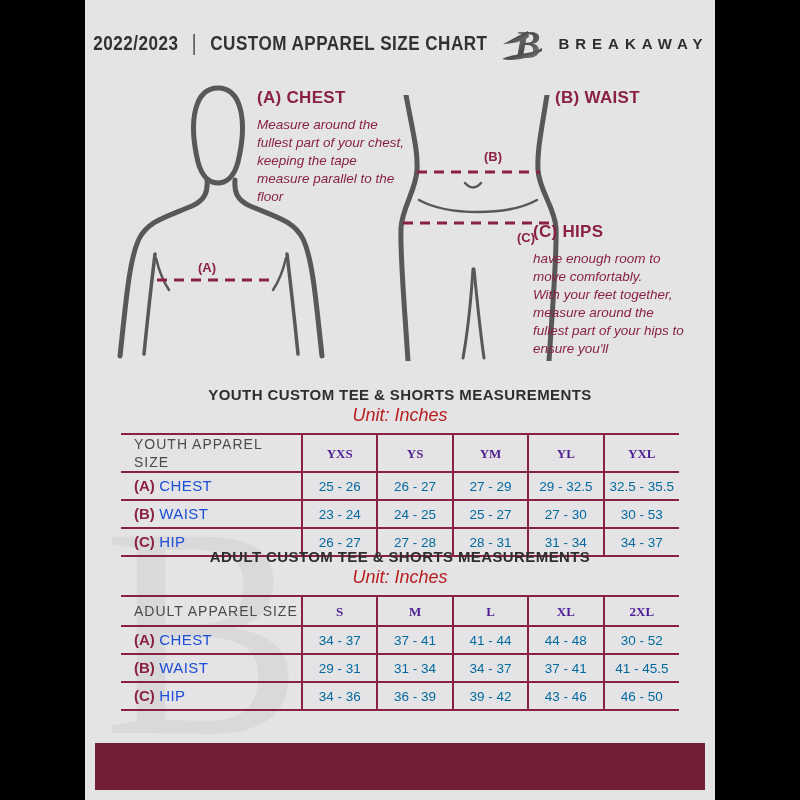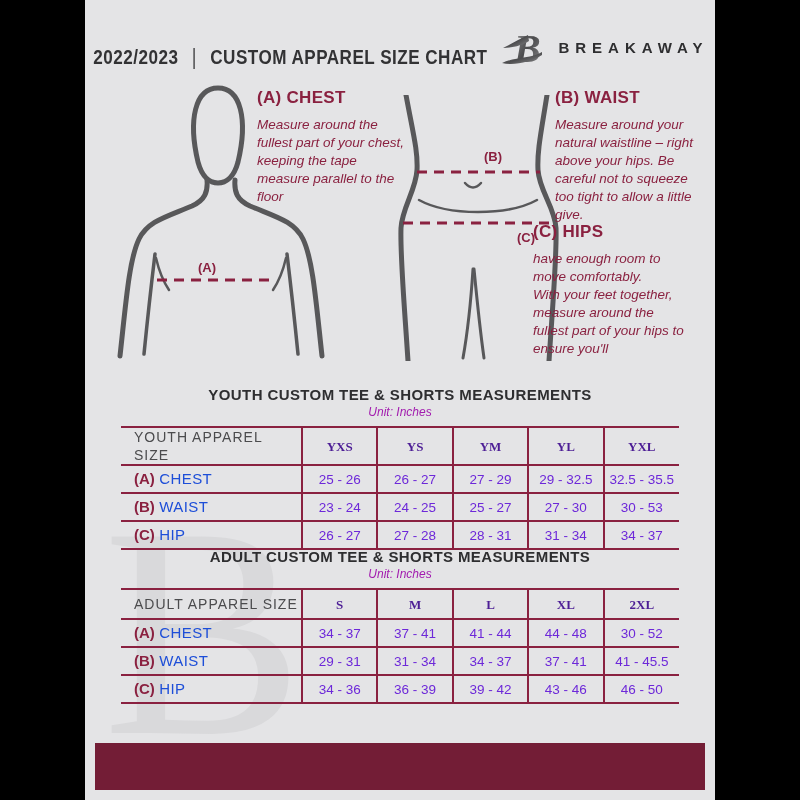--- a/index.html
+++ b/index.html
@@ -4,53 +4,53 @@
 <style>
   * { margin:0; padding:0; box-sizing:border-box; }
   html,body { width:800px; height:800px; background:#000; overflow:hidden;
               font-family:"Liberation Sans", sans-serif; }
   .stage { position:relative; width:800px; height:800px; background:#000; }
   .page  { position:absolute; left:85px; top:0; width:630px; height:800px;
            background:#e4e4e6; overflow:hidden; }
 
   
   .header { position:absolute; top:18px; left:0; right:8px; height:50px;
-            display:flex; justify-content:center; align-items:flex-end; gap:2px; z-index:1; }
+            display:flex; justify-content:center; align-items:center; gap:2px; z-index:1; }
   .hdr-title-group { display:inline-flex; align-items:center; gap:12px;
             transform:scale(.95,1.12); color:#323234; font-weight:700;
             font-size:18px; letter-spacing:.5px; white-space:nowrap; }
   .hdr-divider { font-weight:400; color:#4a4a4c; font-size:19px; padding:0 2px; }
   .brand-group { display:inline-flex; align-items:center; gap:8px; }
   .brand-name  { font-size:15px; font-weight:700; letter-spacing:6px; color:#2e2e30; }
 
   
   .figure-layer { position:absolute; inset:0; z-index:1; }
   .abs { position:absolute; }
   .guide-heading { color:#8a2140; font-weight:700; font-size:17px; letter-spacing:.3px; margin-bottom:8px; }
   .guide-body { color:#8a2140; font-style:italic; font-size:13.5px; line-height:1.33; }
   .outline { stroke:#58585a; fill:none; stroke-linecap:round; }
   .dashline { stroke:#8a2140; stroke-width:3.2; fill:none; stroke-dasharray:10 7; }
   .diag-label { fill:#8a2140; font-weight:700; font-size:13px; font-family:"Liberation Sans",sans-serif; }
 
   
   .tbl-block { position:absolute; left:0; width:100%; z-index:1; text-align:center; }
   .tbl-title { font-size:15px; font-weight:700; color:#2e2e30; letter-spacing:.4px; }
-  .tbl-unit  { font-size:12px; font-style:italic; color:#a21caf; margin-top:2px; }
+  .tbl-unit  { font-size:18px; font-style:italic; color:#b91c1c; margin-top:2px; }
   table.size { width:558px; margin:7px auto 0; border-collapse:collapse; table-layout:fixed; }
   table.size td { border-top:2px solid #8a2140; border-bottom:2px solid #8a2140;
                   vertical-align:middle; background:transparent; }
   table.size td + td { border-left:2px solid #8a2140; }
   table.size tr.hdr td { height:30px; }
   table.size tr.row td { height:28px; }
   td.rowhead { text-align:left; padding-left:13px; }
   .size-col-label { font-size:14px; letter-spacing:1px; color:#4b4b4d; }
   .size-head { font-size:13px; font-weight:700; color:#4c1d95;font-family:Liberation Serif, serif; }
   .pfx { color:#8a2140; font-weight:700; font-size:15px; }
   .lbl { color:#1d4ed8; font-size:15px; letter-spacing:.4px; }
-  .val { font-size:13.5px; color:#6d28d9; }
+  .val { font-size:13.5px; color:#0369a1; }
 
   
   .watermark { position:absolute; left:18px; top:505px; z-index:0;
                font-family:"Liberation Serif", serif; font-size:300px; line-height:.85;
                color:#d9d9db; user-select:none; }
   .footer-bar { position:absolute; left:10px; top:743px; width:610px; height:47px;
                 background:#731d36; z-index:2; }
 </style>
 </head>
 <body>
@@ -110,21 +110,20 @@
         <path class="outline" stroke-width="3" d="M80 174 C78 205 75 235 70 263"></path>
         <path class="outline" stroke-width="3" d="M81 174 C84 205 87 235 91 263"></path>
         <path class="dashline" d="M24 77 H 147"></path>
         <text class="diag-label" x="100" y="66" text-anchor="middle">(B)</text>
         <path class="dashline" d="M10 128 H 163"></path>
         <text class="diag-label" x="133" y="147" text-anchor="middle">(C)</text>
       </svg>
 
       <div class="abs" style="left:470px;top:88px;width:152px;">
         <div class="guide-heading">(B) WAIST</div>
-        <div class="guide-body">Measure around your natural waistline – right above your hips. Be careful not to squeeze too tight to allow a little give.</div>
       </div>
 
       <div class="abs" style="left:448px;top:222px;width:152px;">
         <div class="guide-heading">(C) HIPS</div>
         <div class="guide-body">have enough room to move comfortably.</div>
         <div class="guide-body">With your feet together, measure around the fullest part of your hips to ensure you'll</div>
       </div>
     </div>
 
     <div class="tbl-block" style="top:363px;margin-top:23px;">

